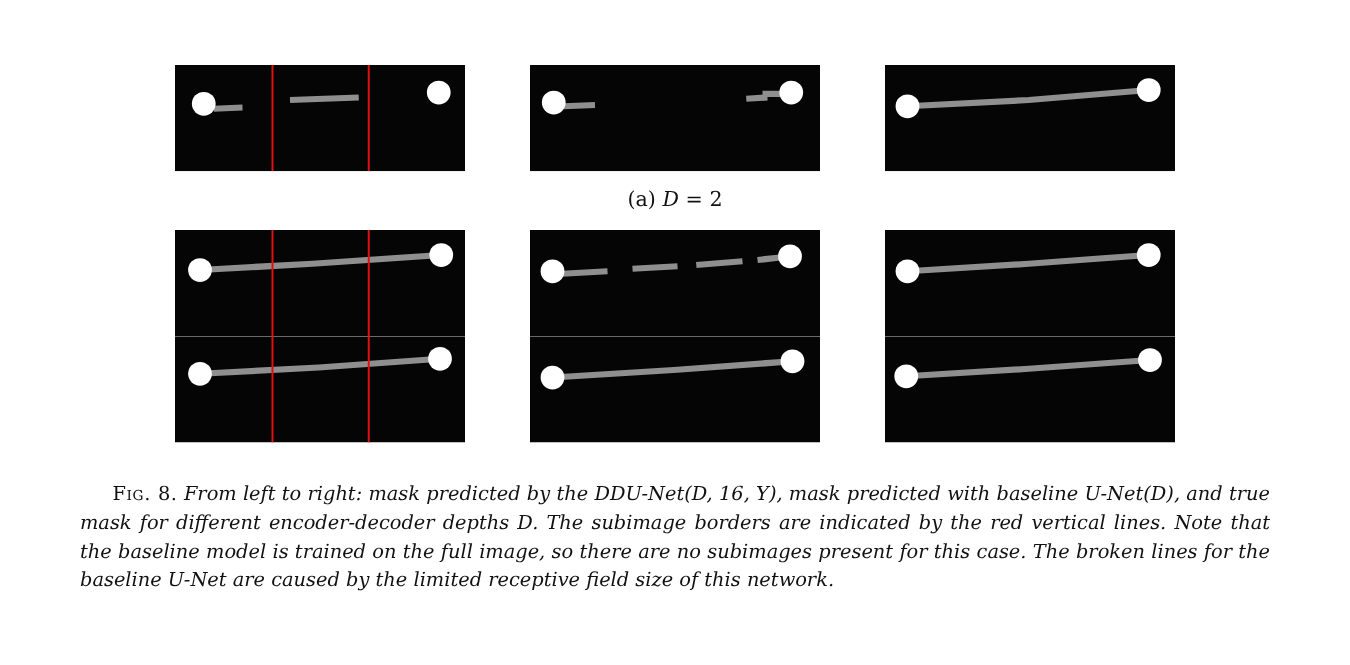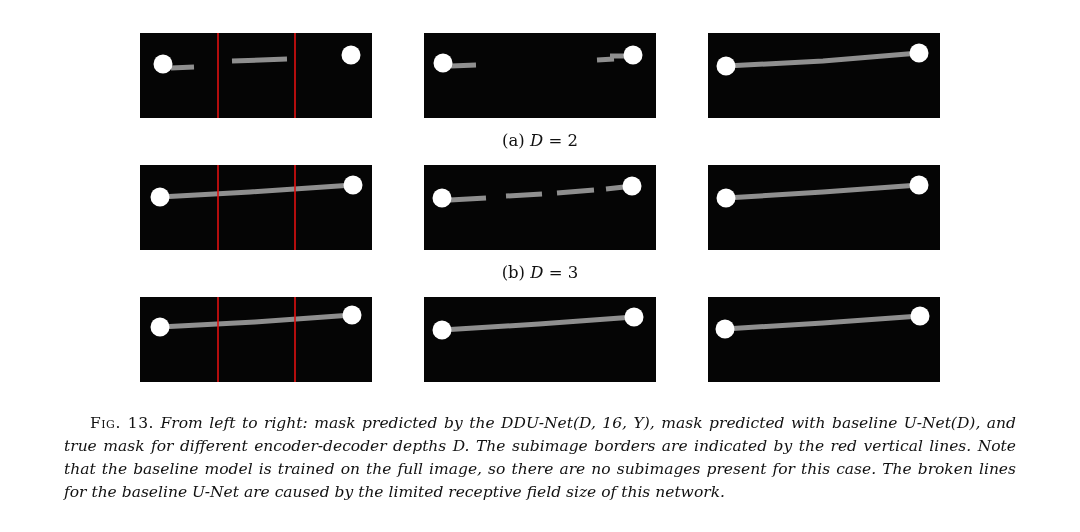--- a/index.html
+++ b/index.html
@@ -4,21 +4,21 @@
 <style>
   html, body { margin: 0; padding: 0; }
   body {
     width: 1080px;
     height: 532px;
     background: #ffffff;
     font-family: "DejaVu Serif", "Liberation Serif", serif;
     overflow: hidden;
     position: relative;
   }
-  .figure-area { padding-top: 33px; }
+  .figure-area { padding-top: 33px; margin-top: 19px; }
   .panel-row {
     display: flex;
     justify-content: center;
     gap: 52px;
   }
   .panel { display: block; }
   .row-caption {
     text-align: center;
     font-size: 16.5px;
     color: #111;
@@ -98,25 +98,20 @@
           <circle cx="18" cy="33" r="9.5" fill="#ffffff"></circle>
           <circle cx="208" cy="21" r="9.5" fill="#ffffff"></circle>
         </svg>
         <svg width="232" height="85" viewBox="0 0 232 85" class="panel">
           <rect x="0" y="0" width="232" height="85" fill="#050505"></rect>
           <polyline points="18,33 115,27 211,20" fill="none" stroke="#8f8f8f" stroke-width="5" stroke-linecap="butt"></polyline>
           <circle cx="18" cy="33" r="9.5" fill="#ffffff"></circle>
           <circle cx="211" cy="20" r="9.5" fill="#ffffff"></circle>
         </svg>
       </div>
-    <div class="row-caption">
-      <span>(b)</span>
-      <span class="mvar">D</span>
-      <span>= 3</span>
-    </div>
   </section>
 
   <section class="fig-row">
     <div class="panel-row">
         <svg width="232" height="85" viewBox="0 0 232 85" class="panel">
           <rect x="0" y="0" width="232" height="85" fill="#050505"></rect>
           <polyline points="20,30 115,25 212,18" fill="none" stroke="#8f8f8f" stroke-width="5" stroke-linecap="butt"></polyline>
           <line x1="78" y1="0" x2="78" y2="85" stroke="#e01010" stroke-width="1.6"></line>
           <line x1="155" y1="0" x2="155" y2="85" stroke="#e01010" stroke-width="1.6"></line>
           <circle cx="20" cy="30" r="9.5" fill="#ffffff"></circle>
@@ -131,17 +126,17 @@
         <svg width="232" height="85" viewBox="0 0 232 85" class="panel">
           <rect x="0" y="0" width="232" height="85" fill="#050505"></rect>
           <polyline points="17,32 115,26 212,19" fill="none" stroke="#8f8f8f" stroke-width="5" stroke-linecap="butt"></polyline>
           <circle cx="17" cy="32" r="9.5" fill="#ffffff"></circle>
           <circle cx="212" cy="19" r="9.5" fill="#ffffff"></circle>
         </svg>
       </div>
   </section>
 
   <p class="fig-caption">
-    <span class="fig-label">Fig. 13.</span>
+    <span class="fig-label">Fig. 8.</span>
     <span>From left to right: mask predicted by the DDU-Net(D, 16, Y), mask predicted with baseline U-Net(D), and true mask for different encoder-decoder depths D. The subimage borders are indicated by the red vertical lines. Note that the baseline model is trained on the full image, so there are no subimages present for this case. The broken lines for the baseline U-Net are caused by the limited receptive field size of this network.</span>
   </p>
 
 </div>
 
 </body></html>

